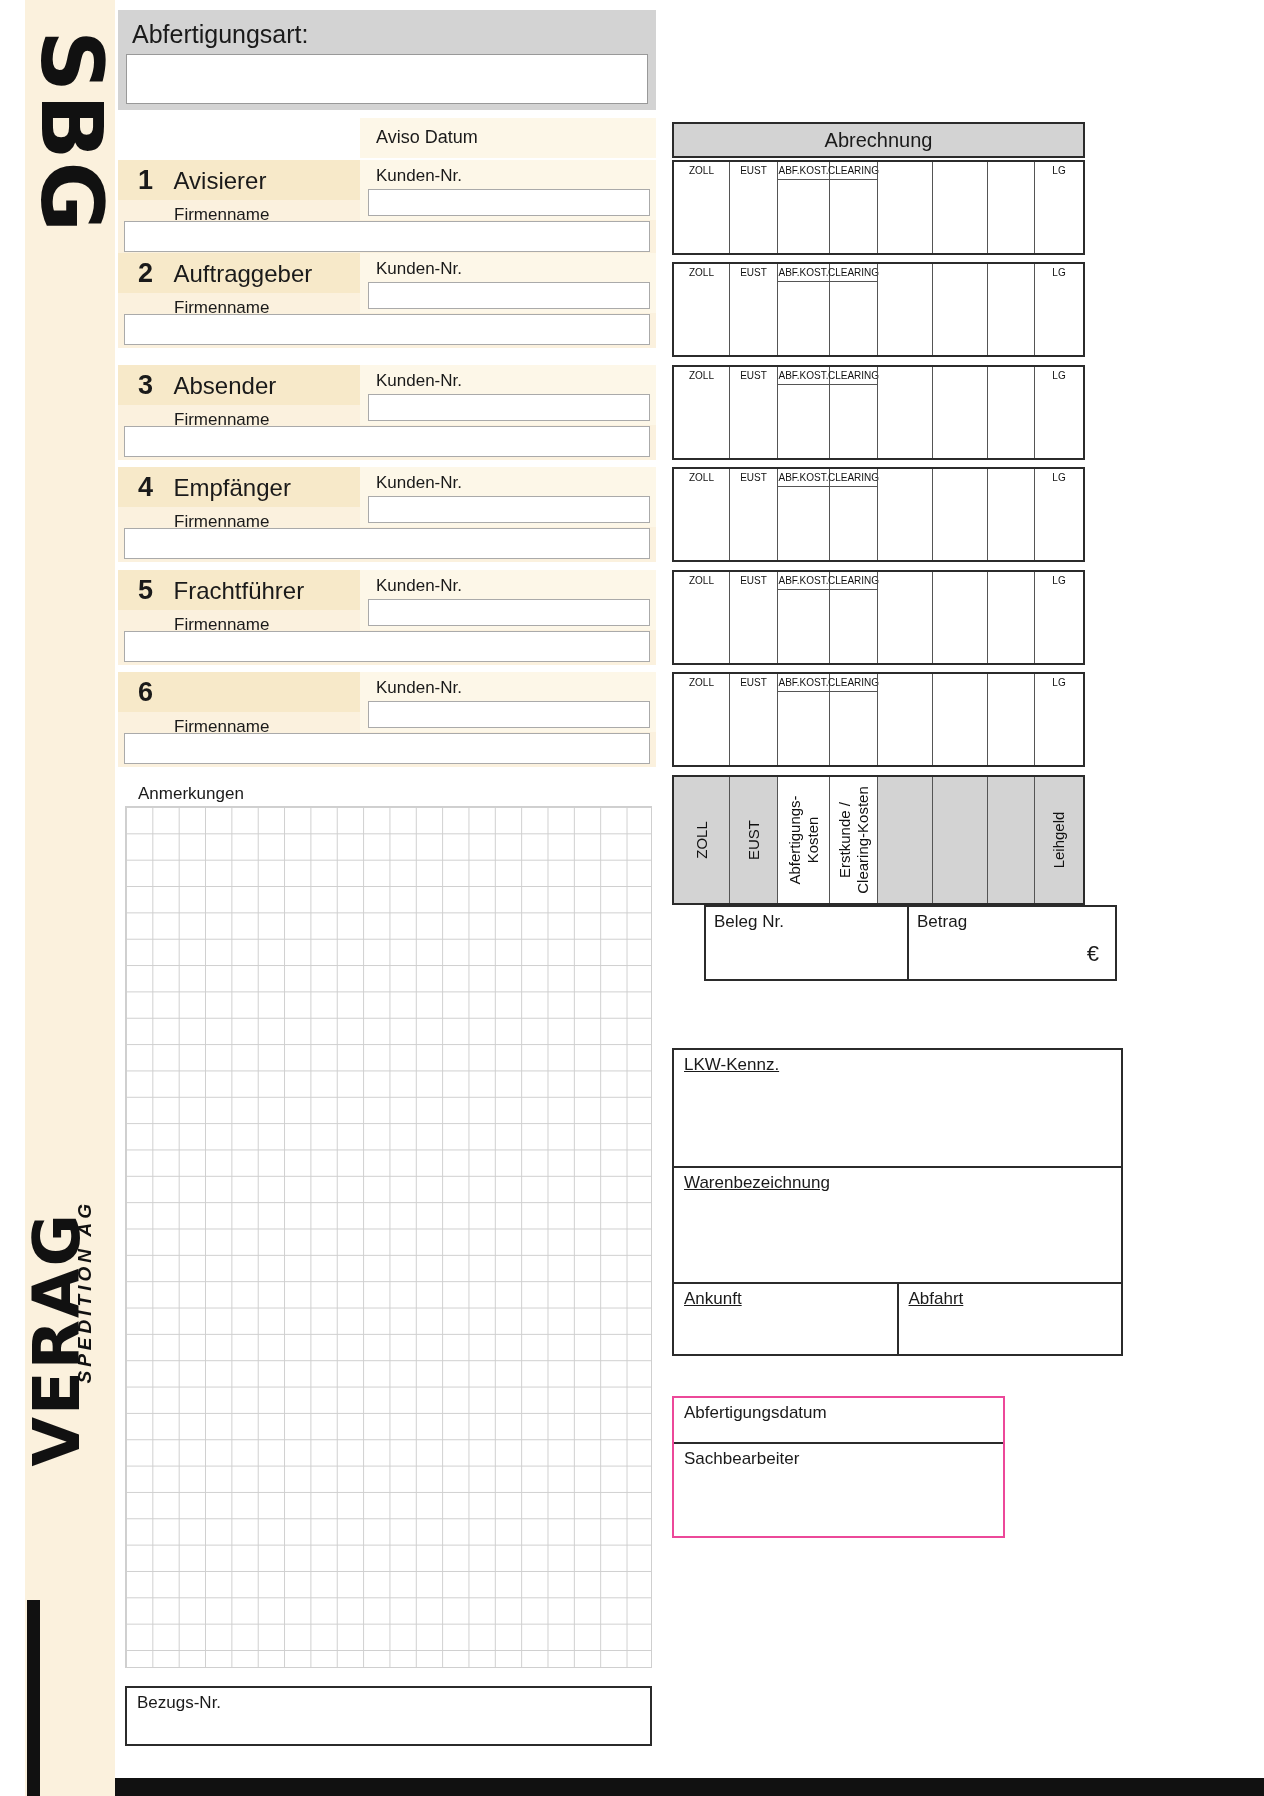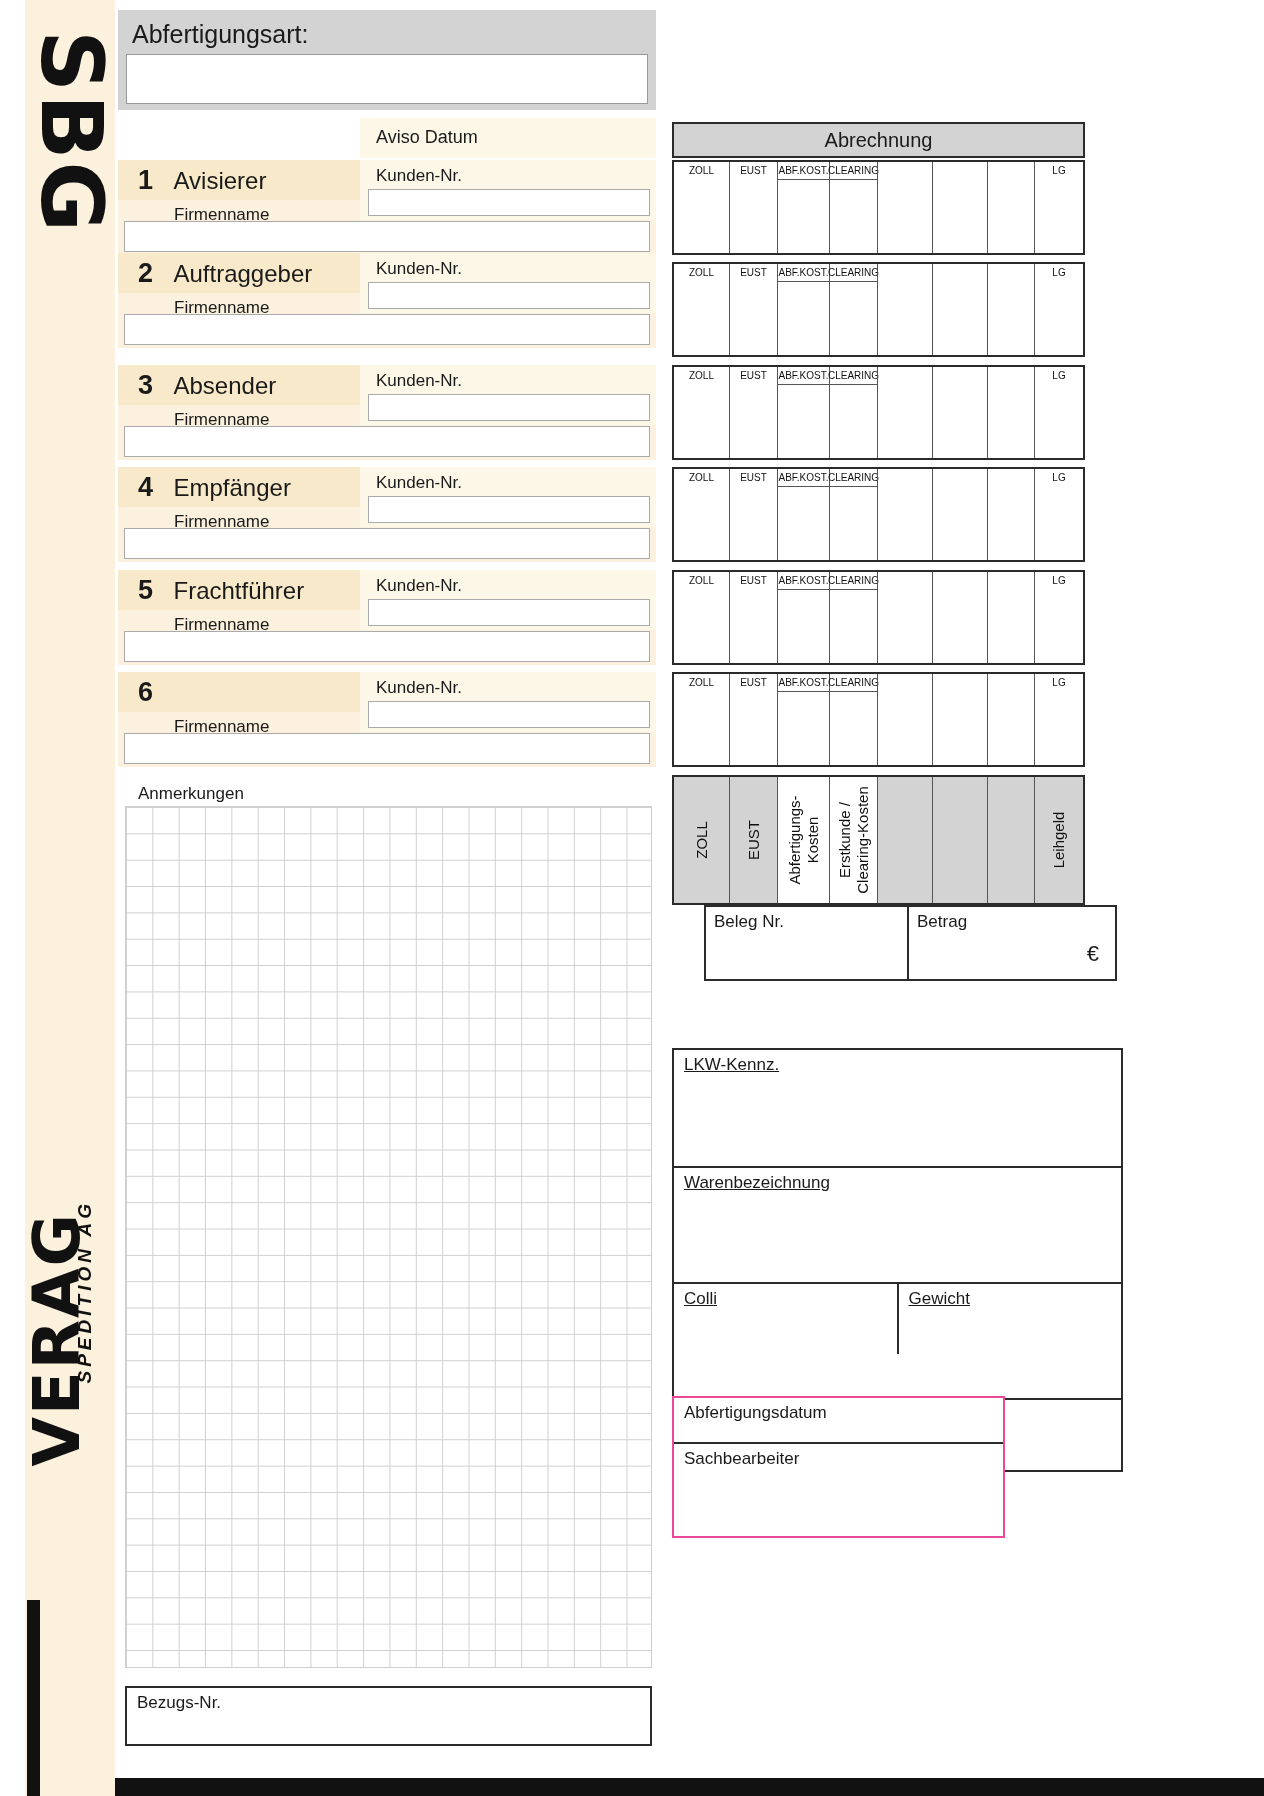--- a/index.html
+++ b/index.html
@@ -402,28 +402,20 @@
 
   <div class="detail-table">
     <div class="d-row">
       <span class="box-label">LKW-Kennz.</span>
     </div>
     <div class="d-row">
       <span class="box-label">Warenbezeichnung</span>
     </div>
     <div class="d-row split">
       <div class="d-cell">
-        <span class="box-label">Colli</span>
-      </div>
-      <div class="d-cell">
-        <span class="box-label">Gewicht</span>
-      </div>
-    </div>
-    <div class="d-row split">
-      <div class="d-cell">
         <span class="box-label">Ankunft</span>
       </div>
       <div class="d-cell">
         <span class="box-label">Abfahrt</span>
       </div>
     </div>
   </div>
 
   <div class="sign-table">
     <div class="s-row1">

